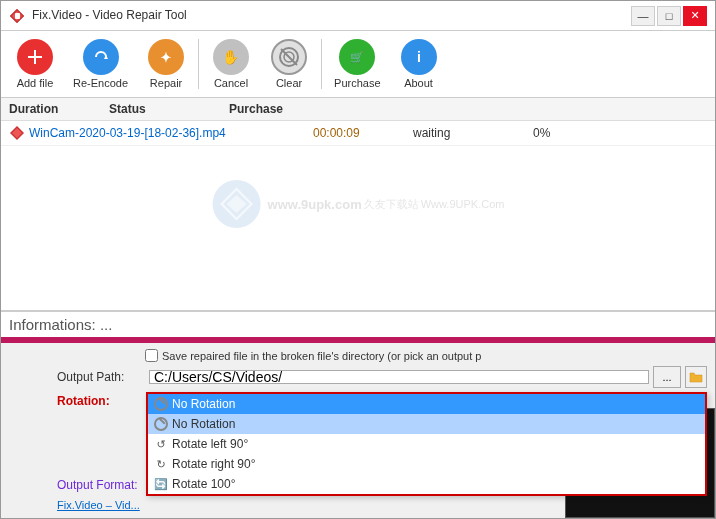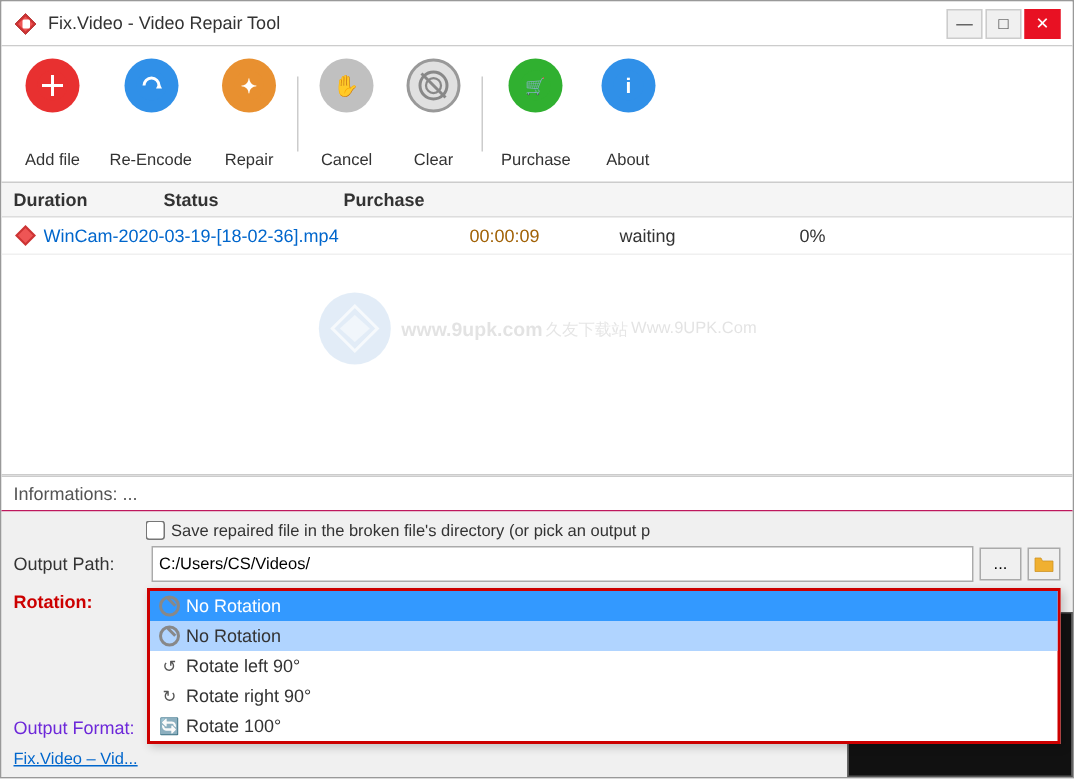--- a/index.html
+++ b/index.html
@@ -80,21 +80,20 @@
       border-radius: 50%;
       display: flex;
       align-items: center;
       justify-content: center;
       margin-bottom: 2px;
     }
     .toolbar-label {
       font-size: 11px;
       color: #333;
       text-align: center;
-      margin-top: 24px;
     }
     .icon-add { background: #e83030; }
     .icon-reencode { background: #3090e8; }
     .icon-repair { background: #e89030; }
     .icon-cancel { background: #c0c0c0; }
     .icon-clear { background: #e0e0e0; border: 2px solid #999; }
     .icon-purchase { background: #30b030; }
     .icon-about { background: #3090e8; }
     .toolbar-divider {
       width: 1px;
@@ -150,24 +149,24 @@
       left: 50%;
       transform: translate(-50%, -50%);
       opacity: 0.3;
       display: flex;
       flex-direction: column;
       align-items: center;
       pointer-events: none;
     }
     .info-bar {
       background: #fff;
-      border-bottom: 1px solid #be185d;
+      border-bottom: 6px solid #be185d;
       border-top: 1px solid #ccc;
       padding: 4px 8px;
-      font-size: 12px;
+      font-size: 15px;
       color: #555;
     }
     .bottom-panel {
       background: #f0f0f0;
       padding: 6px 8px;
       display: flex;
       flex-direction: column;
       gap: 4px;
     }
     .save-row {
@@ -189,24 +188,24 @@
       gap: 4px;
     }
     .output-label {
       font-size: 12px;
       color: #333;
       width: 88px;
       flex-shrink: 0;
     }
     .output-input {
       flex: 1;
-      height: 24px;
+      height: 14px;
       border: 1px solid #aaa;
       padding: 2px 4px;
-      font-size: 11px;
+      font-size: 14px;
       background: #fff;
     }
     .browse-btn {
       width: 28px;
       height: 22px;
       border: 1px solid #aaa;
       background: #f0f0f0;
       cursor: pointer;
       font-size: 11px;
       display: flex;
@@ -476,21 +475,21 @@
         <div style="font-size:11px;color:#666;opacity:0.6;">Www.9UPK.Com</div>
       </div>
     </div>
   </div>
 
   <div class="info-bar">
     <span>Informations:</span>
     <span>...</span>
   </div>
 
-  <div class="bottom-panel" style="position:relative;">
+  <div class="bottom-panel" style="position:relative;margin-left:48px;">
 
     <div class="save-row">
       <label class="checkbox-label">
         <input type="checkbox" style="">
         <span>Save repaired file in the broken file's directory (or pick an output p</span>
       </label>
     </div>
 
     <div class="output-row">
       <span class="output-label">Output Path:</span>

